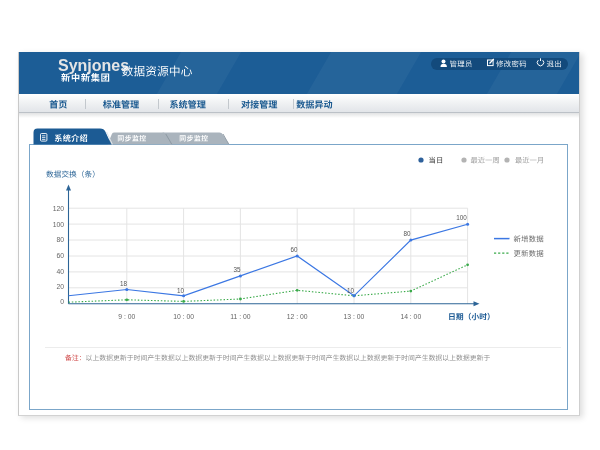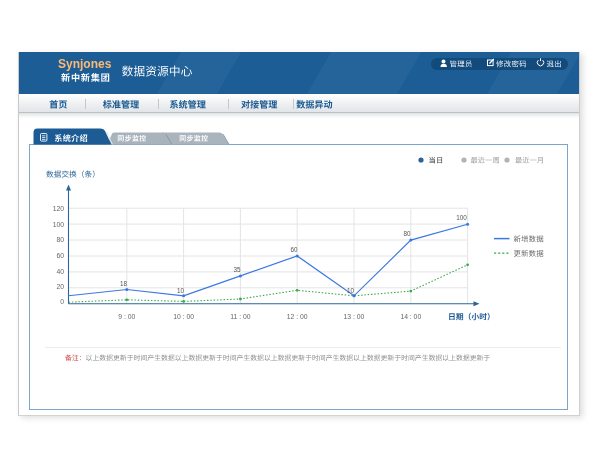--- a/index.html
+++ b/index.html
@@ -4,21 +4,21 @@
 <style>
   html,body{margin:0;padding:0;}
   body{width:600px;height:450px;position:relative;background:#ffffff;
        font-family:"Liberation Sans",sans-serif;overflow:hidden;}
   .abs{position:absolute;}
   #app{left:18px;top:52px;width:560px;height:363px;background:#ffffff;
        border-left:1px solid #c9c9c9;border-right:1px solid #cfcfcf;border-bottom:1px solid #d2d2d2;
        box-shadow:3px 2px 6px rgba(0,0,0,0.13);}
   #hdr{left:0;top:0;width:560px;height:42px;overflow:hidden;background:#1c5d96;}
   #hdr .streak{position:absolute;top:-10px;height:62px;background:rgba(255,255,255,0.045);transform:skewX(-30deg);}
-  #logo1{left:39px;top:5px;color:#fdba74;font-size:12px;font-weight:bold;letter-spacing:0px;}
+  #logo1{left:39px;top:5px;color:#e5e5e5;font-size:16px;font-weight:bold;letter-spacing:0px;}
   #pill{left:412px;top:6px;width:137px;height:12px;background:#134a7c;border-radius:7px;}
   #nav{left:0;top:42px;width:560px;height:18px;
        background:linear-gradient(#ffffff,#eef0f2 55%,#e2e5e9);border-bottom:1px solid #bcc1c7;}
   #navshadow{left:0;top:61px;width:560px;height:5px;
        background:linear-gradient(rgba(120,125,130,0.22),rgba(120,125,130,0));}
   .navsep{position:absolute;top:47px;width:1px;height:10px;background:#c3c8cd;}
   #panel{left:10px;top:92px;width:537px;height:264px;background:#fff;border:1px solid #7ba6c9;}
   #sep{left:26px;top:295px;width:516px;height:1px;background:#ececec;}
 </style>
 </head>

